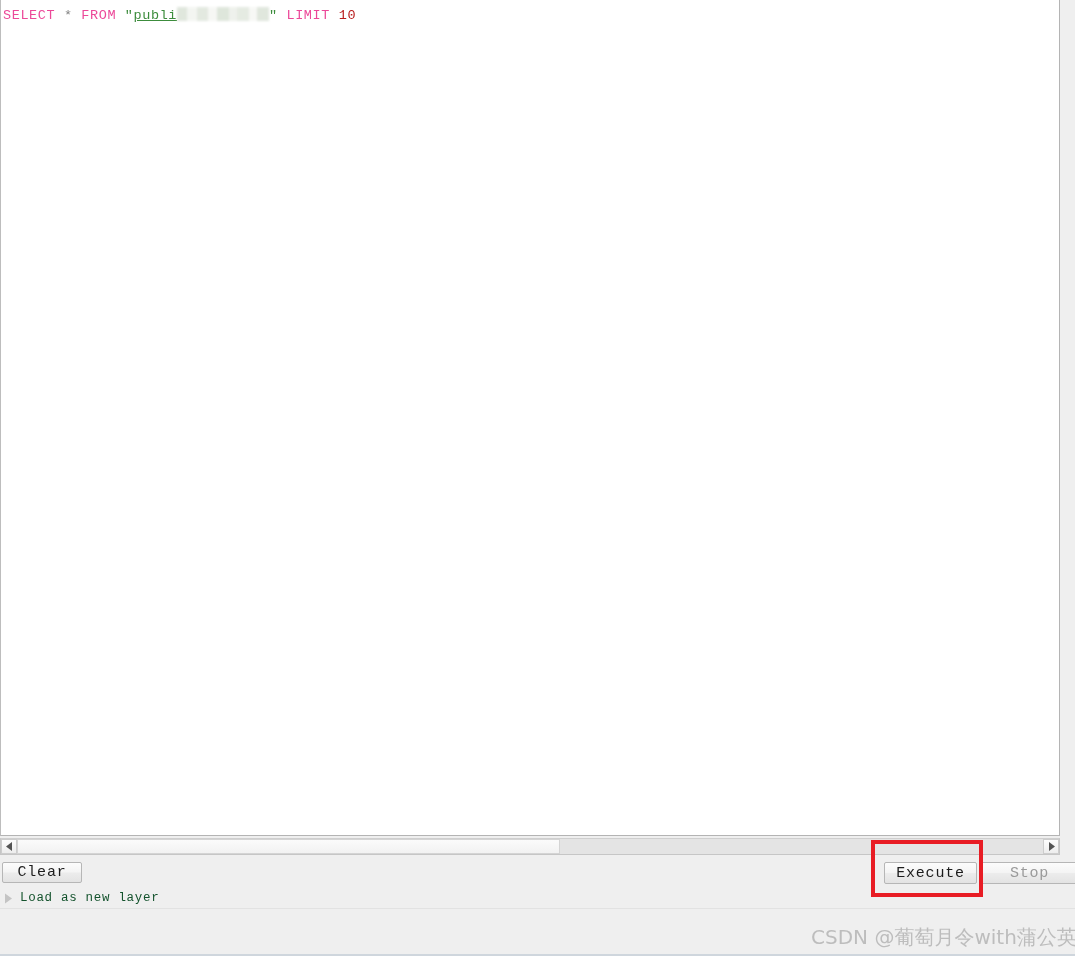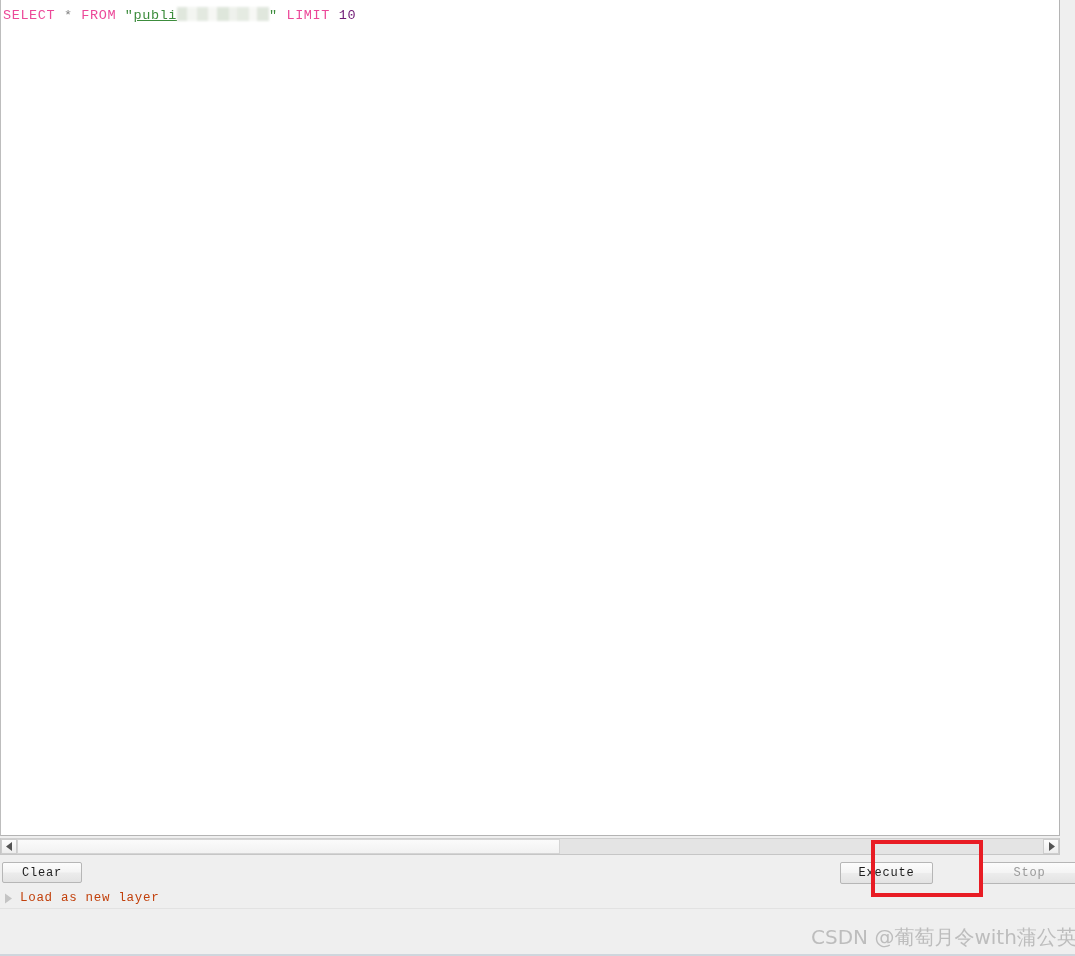--- a/index.html
+++ b/index.html
@@ -36,21 +36,21 @@
     white-space: pre;
     font-family: "Liberation Mono", "DejaVu Sans Mono", monospace;
     font-size: 13.5px;
     line-height: 18px;
     letter-spacing: 0.6px;
   }
   .tok-kw      { color: #ec4899; }
   .tok-star    { color: #808080; }
   .tok-string  { color: #3c8c3c; text-decoration: underline; }
   .tok-quote   { color: #3c8c3c; }
-  .tok-num     { color: #701a75; }
+  .tok-num     { color: #b91c1c; }
   .tok-plain   { color: #222222; }
   
   .tok-redacted {
     display: inline-block;
     width: 92px;
     height: 14px;
     vertical-align: -2px;
     background:
       linear-gradient(90deg,
         #dfe6dc 0px, #dfe6dc 10px,
@@ -125,52 +125,52 @@
     height: 52px;
     background: #efefef;
   }
   .win-button {
     position: absolute;
     background: linear-gradient(#fcfcfc 0%, #f4f4f4 48%, #ececec 52%, #e3e3e3 100%);
     border: 1px solid #b6b6b6;
     border-radius: 2px;
     box-sizing: border-box;
     font-family: "Liberation Mono", "DejaVu Sans Mono", monospace;
-    font-size: 12px;
+    font-size: 15px;
     letter-spacing: 0.8px;
     color: #1c1c1c;
     display: flex;
     align-items: center;
     justify-content: center;
     cursor: default;
     user-select: none;
   }
   .win-button.disabled { color: #9a9a9a; }
 
   #clear-button   { left: 2px;   top: 6px;  width: 80px;  height: 21px; }
-  #execute-button { left: 840px; top: 6px;  width: 93px;  height: 22px; }
+  #execute-button { left: 884px; top: 6px;  width: 93px;  height: 22px; }
   #stop-button    { left: 981px; top: 6px;  width: 97px;  height: 22px; }
 
   
   #load-as-new-layer {
     position: absolute;
     left: 4px;
     top: 891px;
     display: flex;
     align-items: center;
     gap: 7px;
     cursor: default;
     user-select: none;
   }
   #load-layer-triangle { display: block; }
   #load-layer-label {
     font-family: "Liberation Mono", "DejaVu Sans Mono", monospace;
     font-size: 12.5px;
     letter-spacing: 0.7px;
-    color: #c2410c;
+    color: #14532d;
   }
 
   
   #dialog-footer {
     position: absolute;
     left: 0;
     top: 908px;
     width: 1075px;
     height: 48px;
     background: #efefef;

